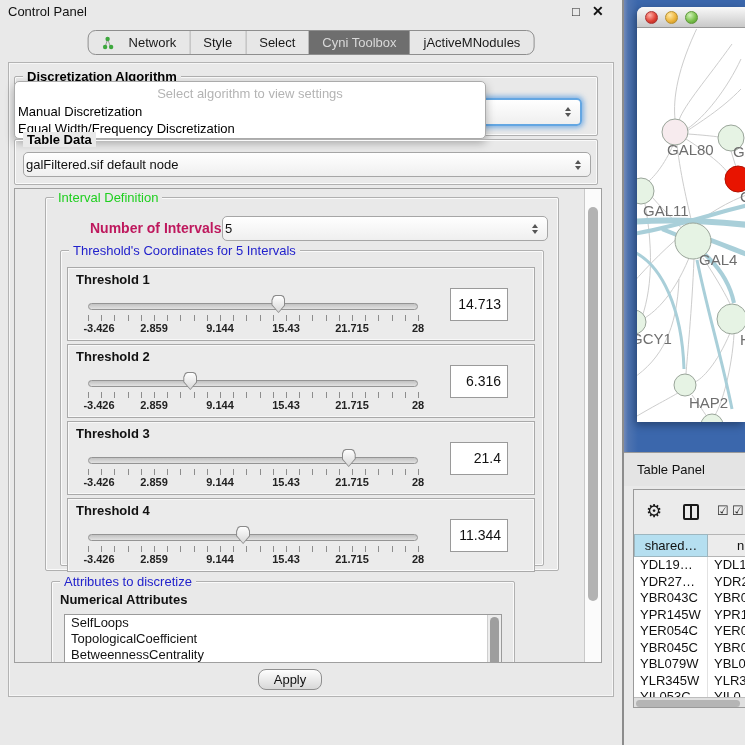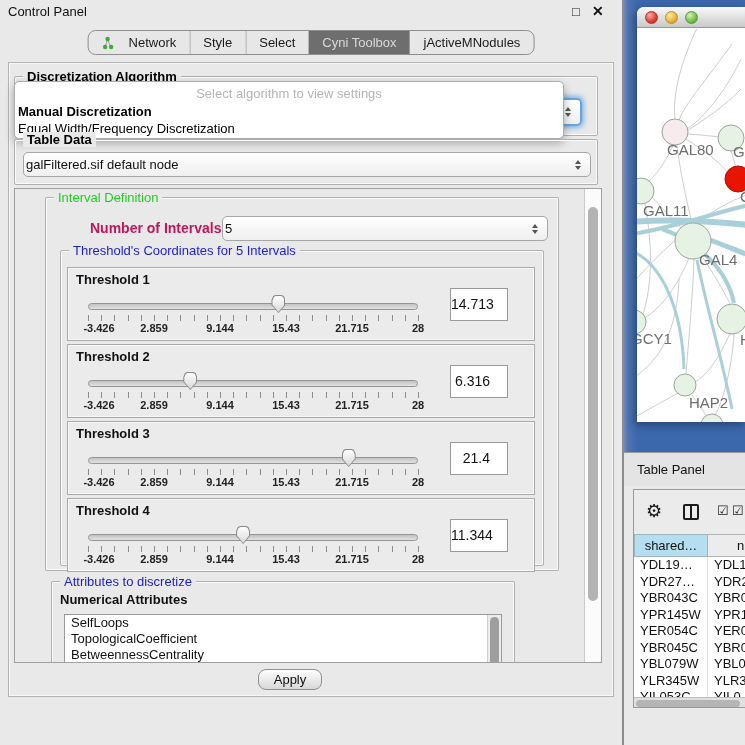--- a/index.html
+++ b/index.html
@@ -36,25 +36,25 @@
   .combo .spinner{position:absolute;right:9px;top:50%;transform:translateY(-50%);display:flex;flex-direction:column;gap:2px;}
   .combo .spinner i{display:block;width:0;height:0;border-left:3.5px solid transparent;border-right:3.5px solid transparent;}
   .combo .spinner .up{border-bottom:4px solid #555;}
   .combo .spinner .dn{border-top:4px solid #555;}
 
   
   #algo-combo{left:20px;top:98px;width:562px;height:28px;border:2px solid var(--c-focus_ring,#63a6e2);
     box-shadow:0 0 5px 2px rgba(96,160,226,.75);}
 
   
-  #algo-popup{position:absolute;left:14px;top:81px;width:550px;height:58px;background:#fff;
+  #algo-popup{position:absolute;left:14px;top:81px;width:472px;height:58px;background:#fff;
     border:1px solid #ababab;border-radius:5px;box-shadow:0 4px 10px rgba(0,0,0,.30);padding-top:2px;}
   #algo-popup .hint{text-align:center;color:#b4b4b4;font-size:13px;height:19px;line-height:19px;}
   #algo-popup .item{font-size:13px;color:#000;height:17px;line-height:17px;padding-left:3px;}
-  #algo-popup .item.bold{font-weight:bold;}
+  #algo-popup .item.bold{font-weight:normal;}
 
   
   #scrollpane{position:absolute;left:14px;top:188px;width:588px;height:475px;
     border:1px solid #9f9f9f;background:#e9e9e9;overflow:hidden;}
   #sp-vscroll{position:absolute;right:0;top:0;width:17px;height:100%;background:#fbfbfb;border-left:1px solid #c9c9c9;}
   #sp-vscroll .vthumb{position:absolute;left:3px;top:18px;width:10px;height:394px;border-radius:6px;background:#b3b3b3;}
 
   
   .th-box{position:absolute;left:6px;width:468px;height:74px;border:1px solid #a9a9a9;background:#ebebeb;box-shadow:inset 0 0 0 1px #f8f8f8;}
   .th-title{position:absolute;left:8px;top:4px;font-size:13px;font-weight:bold;color:#111;}
@@ -68,21 +68,21 @@
     background:repeating-linear-gradient(to right,#8d8d8d 0,#8d8d8d 1px,transparent 1px,transparent 13.2px);}
   .tlabels{position:absolute;left:0;top:54px;width:100%;height:14px;font-size:11px;font-weight:bold;color:#222;}
   .tlabels span{position:absolute;transform:translateX(-50%);}
   .tlabels span:nth-child(1){left:20px;margin-left:11px;}
   .tlabels span:nth-child(2){left:86px;}
   .tlabels span:nth-child(3){left:152px;}
   .tlabels span:nth-child(4){left:218px;}
   .tlabels span:nth-child(5){left:284px;}
   .tlabels span:nth-child(6){left:350px;}
   .val{position:absolute;left:382px;top:20px;width:58px;height:33px;background:#fff;border:1px solid #9a9a9a;
-    font-size:14px;color:#111;text-align:right;line-height:31px;padding-right:17px;}
+    font-size:14px;color:#111;text-align:right;line-height:31px;padding-right:6px;}
 
   
   #attr-list{position:absolute;left:12px;top:32px;width:438px;height:60px;background:#fff;border:1px solid #9a9a9a;overflow:hidden;}
   #attr-list .li{font-size:13px;color:#111;height:16px;line-height:16px;padding-left:6px;}
   #attr-vscroll{position:absolute;right:0;top:0;width:14px;height:100%;background:#ececec;border-left:1px solid #cfcfcf;}
   #attr-vscroll .vthumb{position:absolute;left:2px;top:2px;width:9px;height:50px;border-radius:5px;background:#9e9e9e;}
 
   #apply-btn{position:absolute;left:258px;top:669px;width:64px;height:21px;border:1px solid #8f8f8f;border-radius:8px;
     background:linear-gradient(#fefefe,#d8d8d8);font-size:13px;color:#111;text-align:center;line-height:19px;}
 

